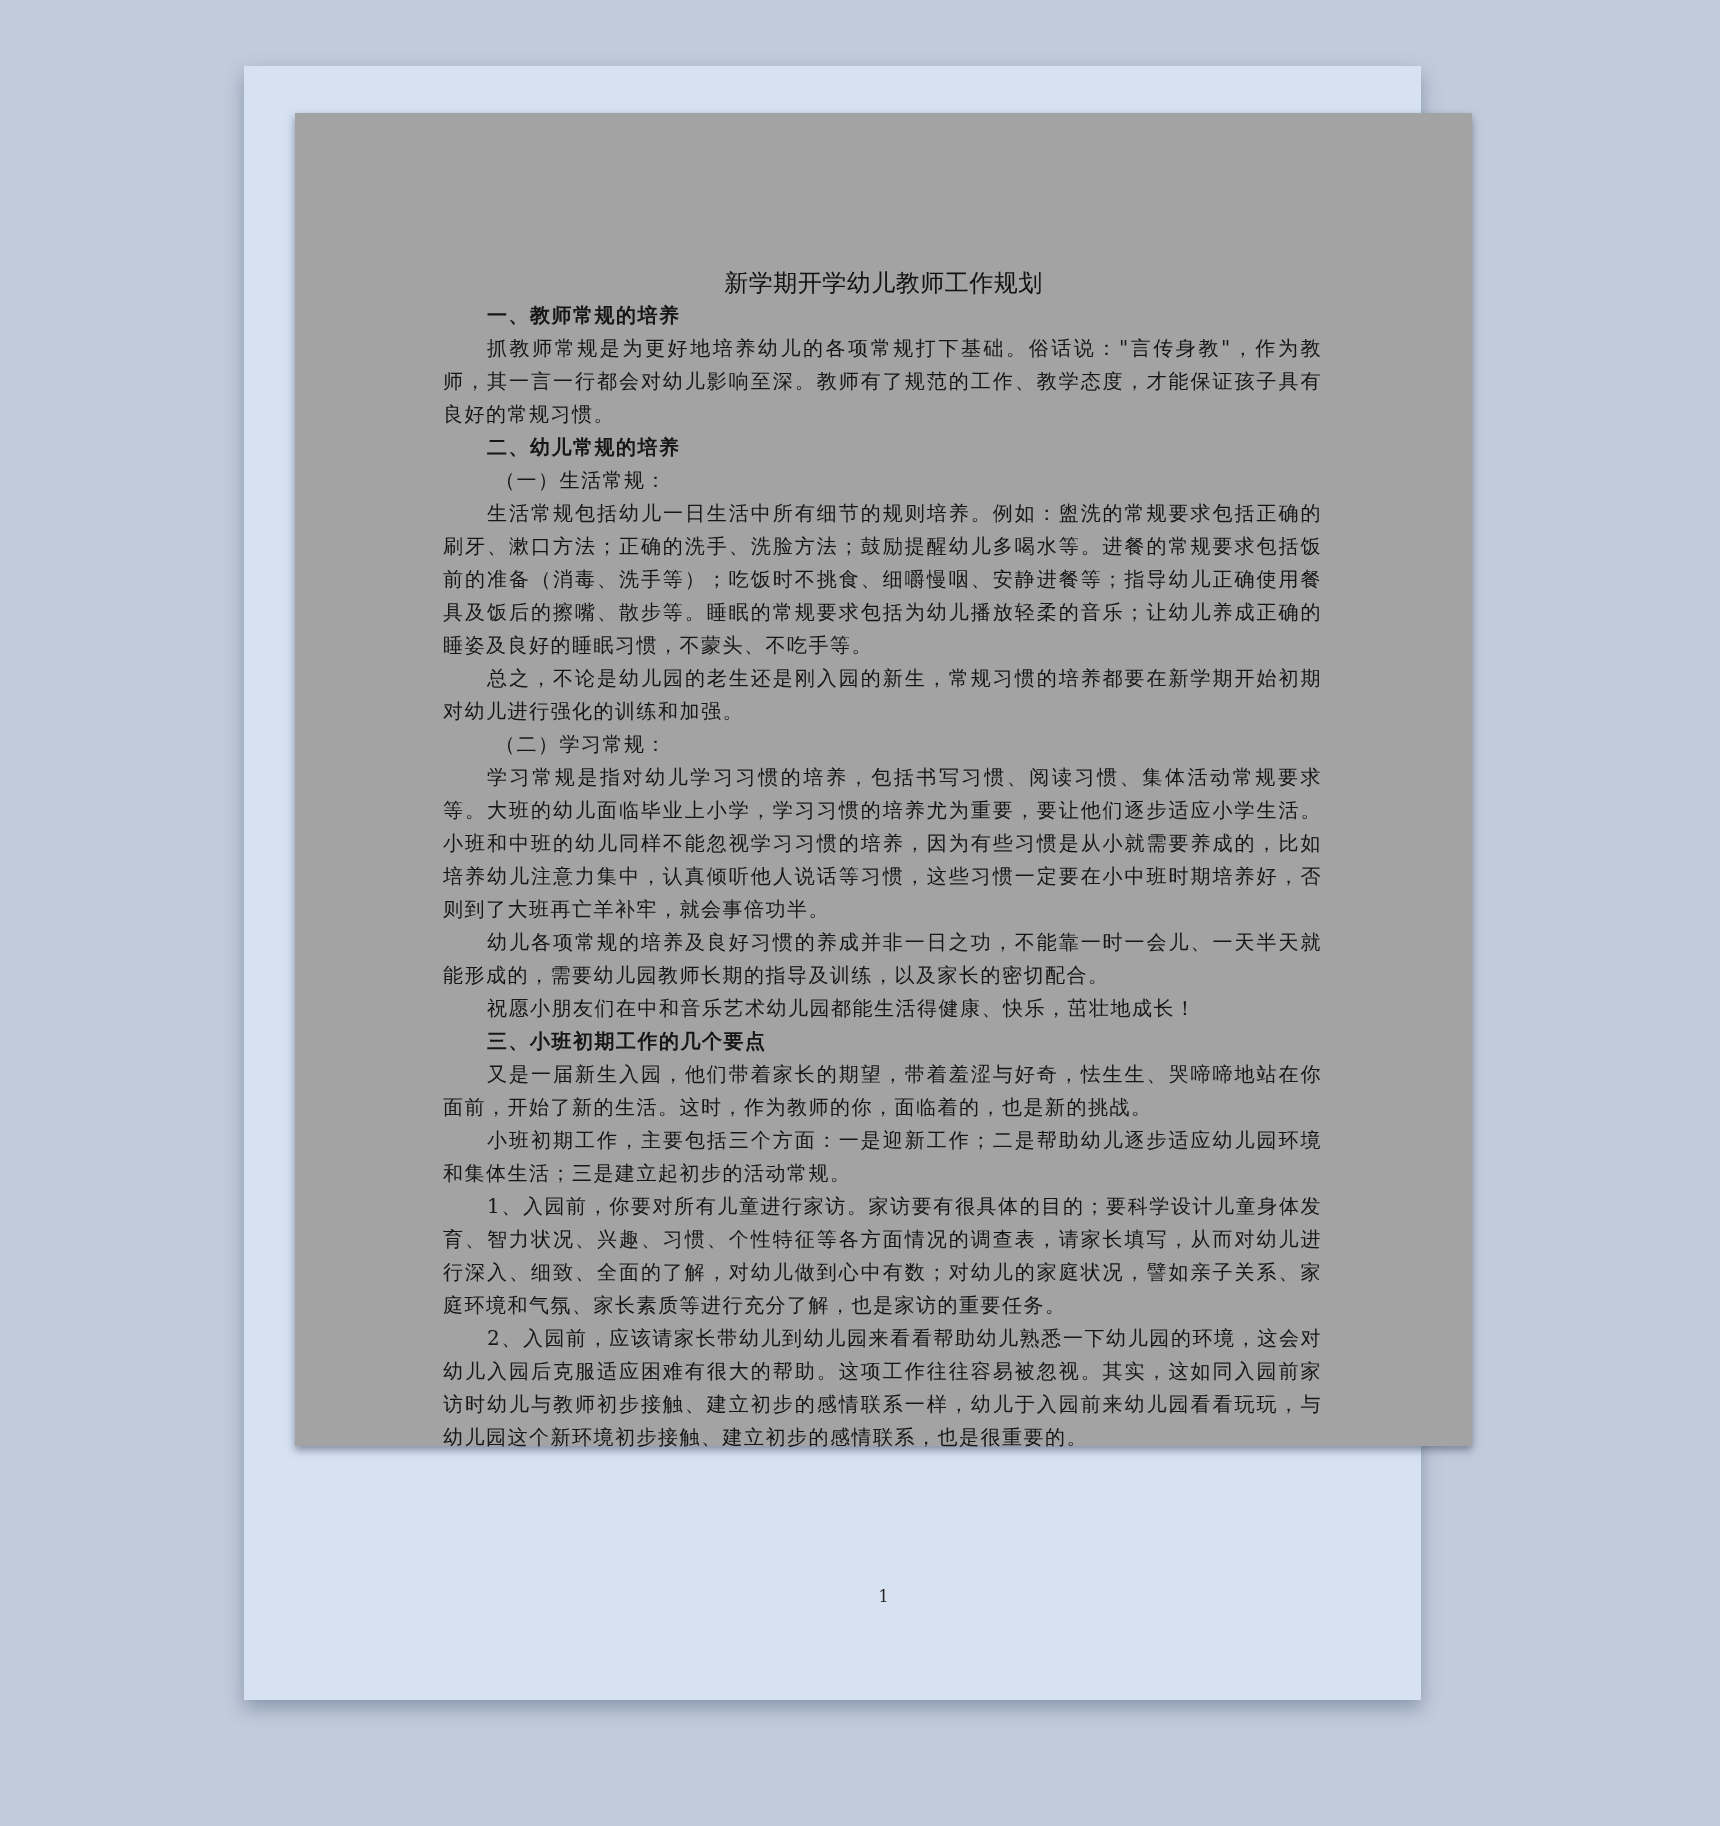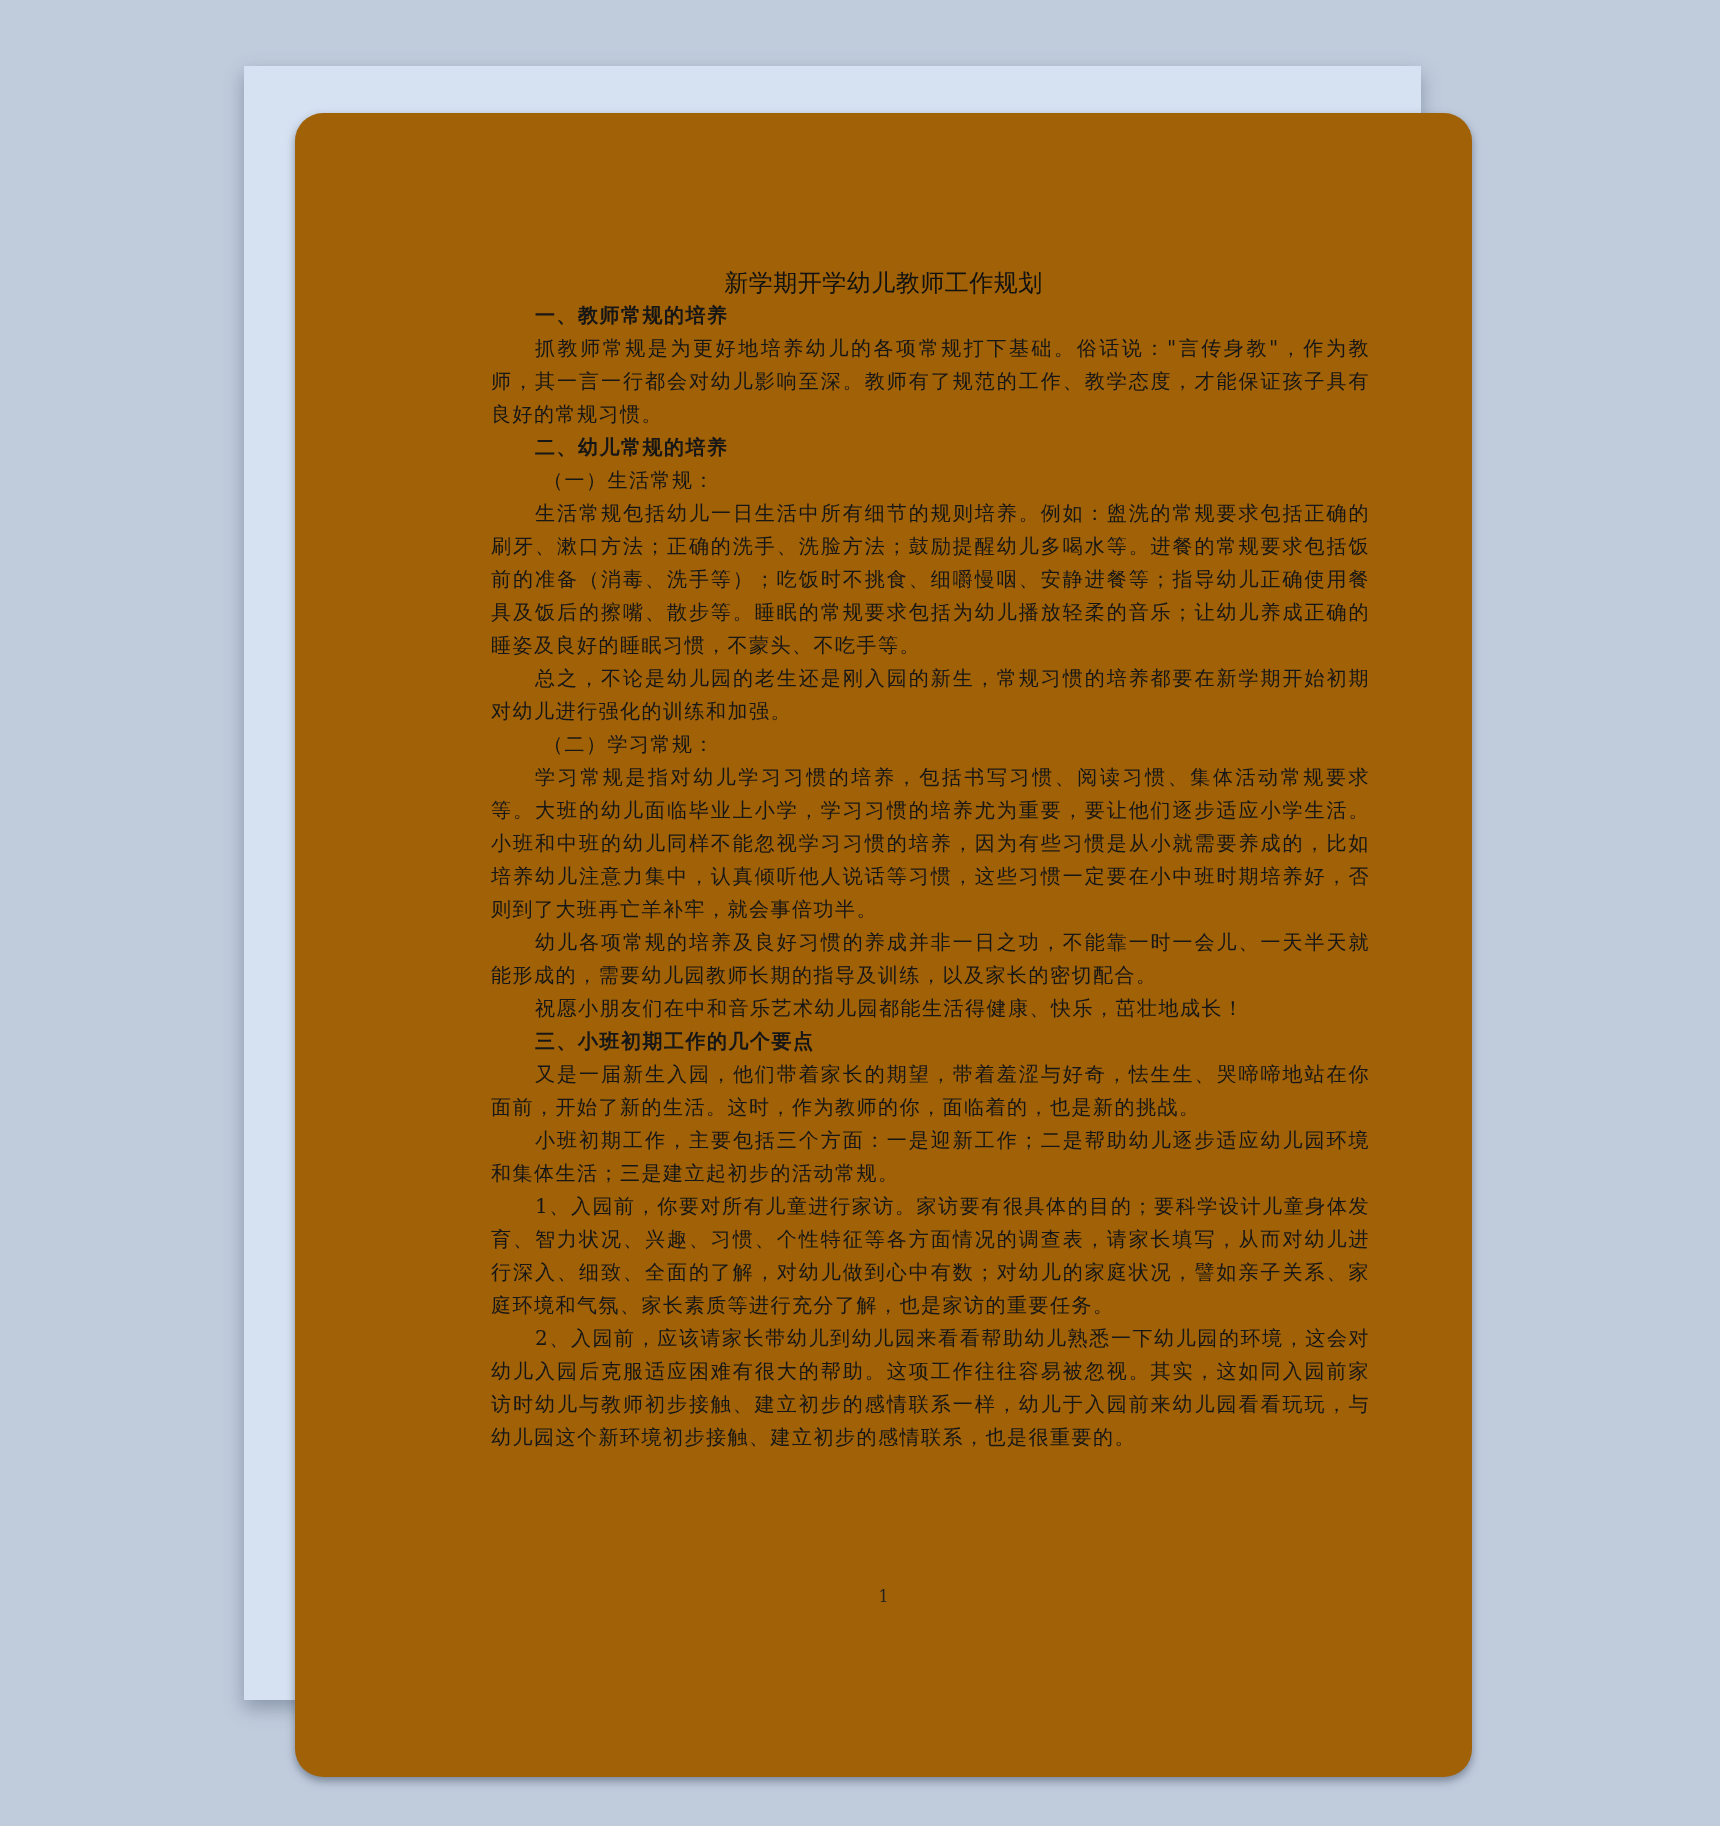--- a/index.html
+++ b/index.html
@@ -21,24 +21,23 @@
     width: 1177px;
     height: 1634px;
     background: #d6e2f2;
     box-shadow: 0 8px 18px rgba(70, 85, 110, 0.45);
   }
   .front-page {
     position: absolute;
     left: 295px;
     top: 113px;
     width: 1177px;
-    height: 1664px;
-    background: #a16207;
+    height: 1333px;
+    background: #a3a3a3;
     box-shadow: 0 4px 8px rgba(60, 72, 95, 0.55);
-    border-radius: 28px;
   }
   .doc-title {
     position: absolute;
     left: 0;
     top: 154px;
     width: 1177px;
     padding-left: 0;
     text-align: center;
     font-size: 24px;
     line-height: 32px;
@@ -48,21 +47,20 @@
   .doc-body {
     position: absolute;
     left: 148px;
     top: 186px;
     width: 879px;
     font-size: 20px;
     line-height: 33px;
     color: #161616;
     letter-spacing: 1.5px;
     text-align: justify;
-    margin-left: 48px;
   }
   .doc-body p {
     margin: 0;
     text-indent: 2.2em;
   }
   .doc-body p.heading {
     font-weight: bold;
   }
   .doc-body p.subheading {
     font-weight: normal;

